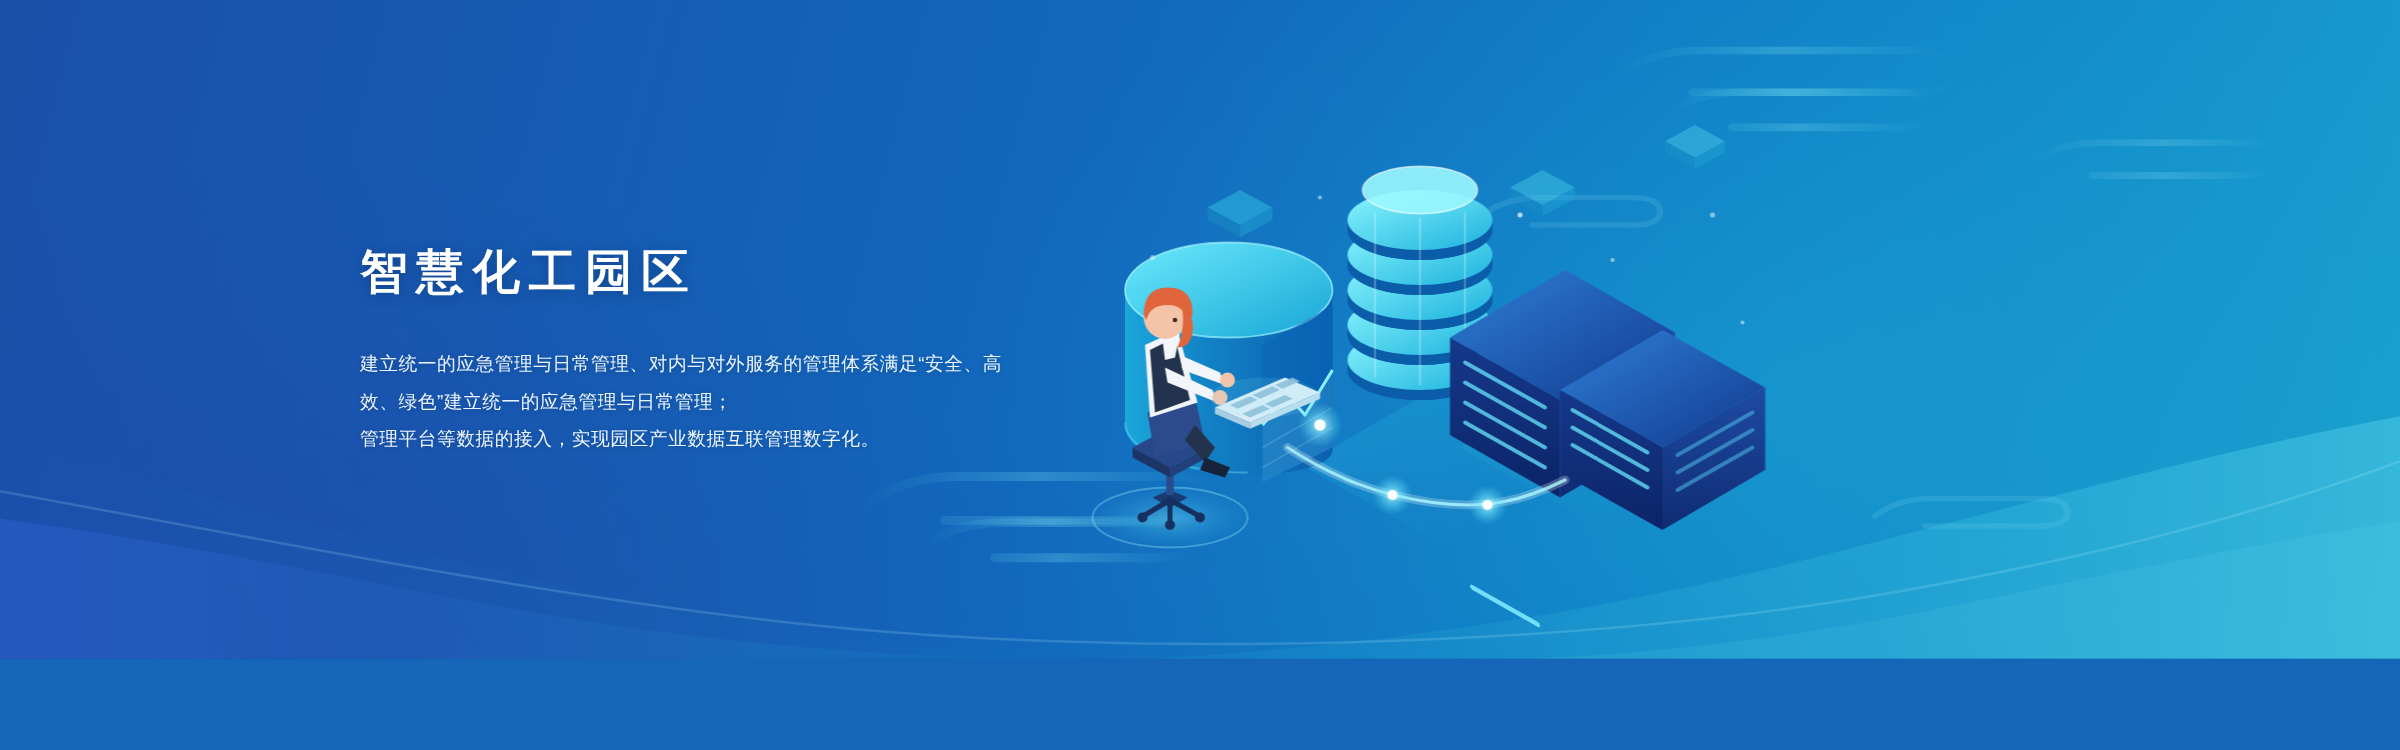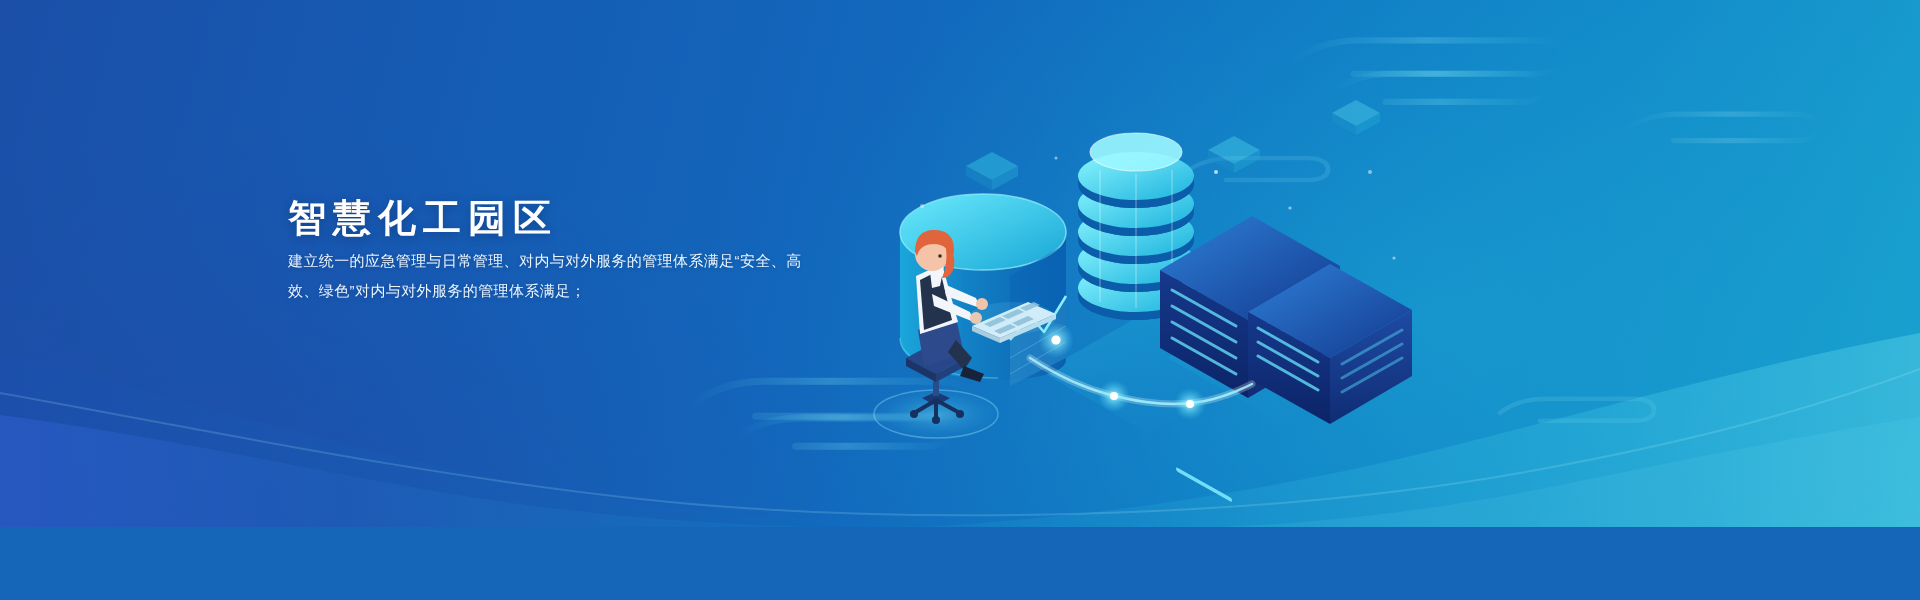--- a/index.html
+++ b/index.html
@@ -36,21 +36,21 @@
   #page-title {
     font-size:38px;
     line-height:1.2;
     font-weight:700;
     color:#ffffff;
     letter-spacing:7px;
     text-shadow:0 2px 10px rgba(4,30,70,0.35);
     white-space:nowrap;
   }
   #description {
-    margin-top:4px;
+    margin-top:35px;
     font-size:15px;
     line-height:30px;
     color:#eaf5ff;
     font-weight:400;
     letter-spacing:0.4px;
     text-shadow:0 1px 4px rgba(4,30,70,0.25);
   }
   #description .desc-line { display:block; white-space:nowrap; }
 
   
@@ -124,21 +124,22 @@
       <path d="M1920 36 C 1760 66 1600 112 1440 152 C 1270 194 1100 220 920 230 L 1920 230 Z" fill="url(#waveB)"></path>
       <path d="M1920 120 C 1790 140 1660 168 1520 196 C 1400 218 1300 227 1220 230 L 1920 230 Z" fill="#7fe9f4" fill-opacity="0.10"></path>
       <path d="M0 96 C 200 132 420 178 640 202 C 900 230 1260 222 1520 176 C 1700 144 1830 106 1920 72" fill="none" stroke="#bff2fb" stroke-opacity="0.18" stroke-width="2"></path>
     </svg>
   </div>
 
   <div id="text-block">
     <h1 id="page-title">智慧化工园区</h1>
     <div id="description">
       <span class="desc-line">建立统一的应急管理与日常管理、对内与对外服务的管理体系满足“安全、高</span>
-      <span class="desc-line">效、绿色”对内与对外服务的管理体系满足；</span>
+      <span class="desc-line">效、绿色”建立统一的应急管理与日常管理；</span>
+      <span class="desc-line">管理平台等数据的接入，实现园区产业数据互联管理数字化。</span>
     </div>
   </div>
 
   <div id="illustration">
     <svg viewBox="0 0 560 430">
       <defs>
         <linearGradient id="cylTop" x1="0" y1="0" x2="1" y2="1">
           <stop offset="0%" stop-color="#6ff0ff"></stop>
           <stop offset="100%" stop-color="#18a9d8"></stop>
         </linearGradient>

